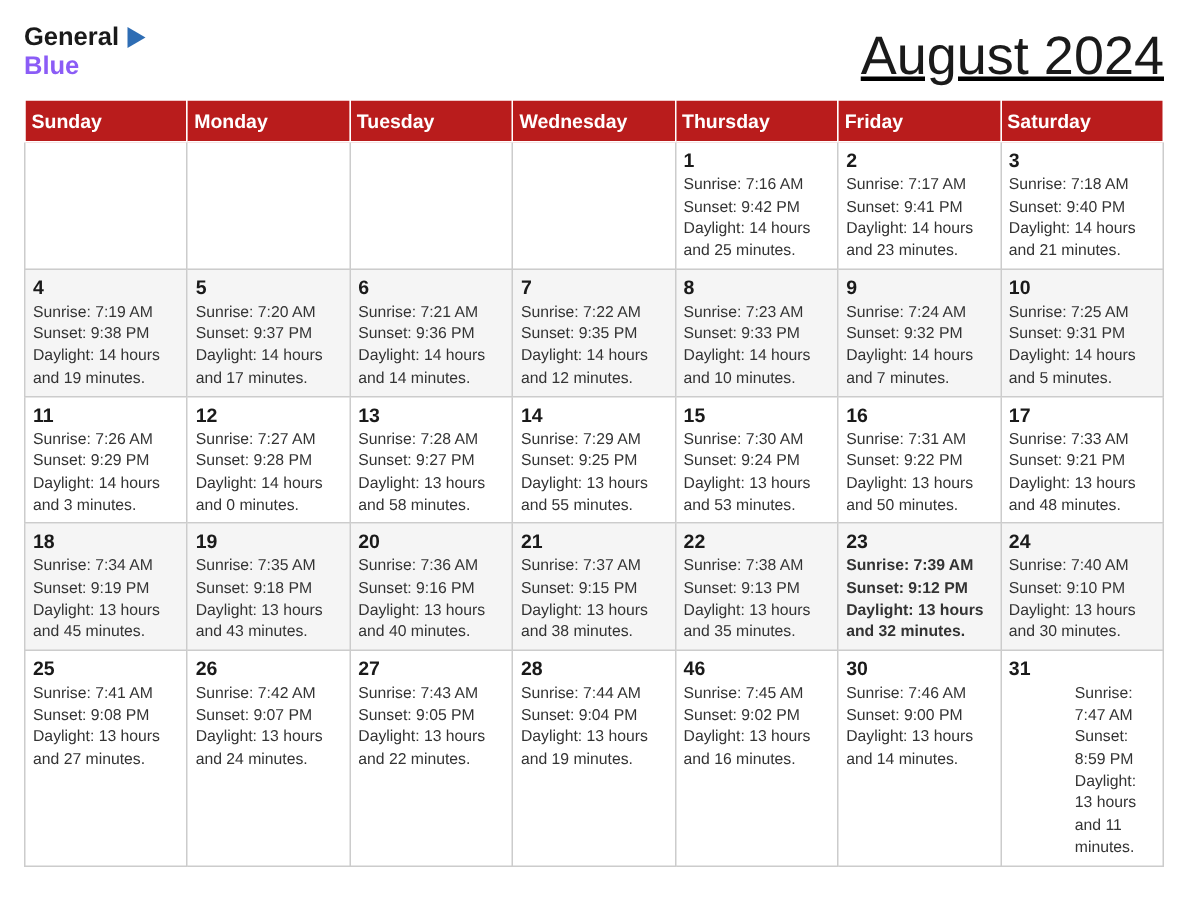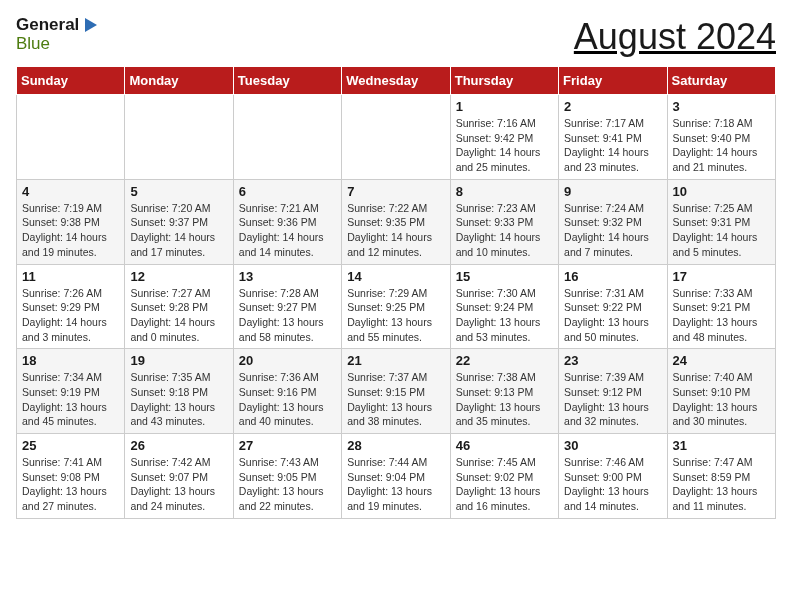--- a/index.html
+++ b/index.html
@@ -83,21 +83,21 @@
 
 <div class="header">
   <div class="logo">
   <div style="display:flex;flex-direction:column;line-height:1.1;">
     <div style="display:flex;align-items:center;gap:2px;">
       <span style="font-size:17px;font-weight:bold;color:#1a1a1a;">General</span>
       <svg width="18" height="18" viewBox="0 0 18 18">
         <polygon points="4,2 16,9 4,16" fill="#2e6db4"></polygon>
       </svg>
     </div>
-    <span style="font-size:17px;font-weight:normal;color:#4d7c0f;">Blue</span>
+    <span style="font-size:17px;font-weight:bold;color:#8b5cf6;">Blue</span>
   </div>
 </div>
   <div class="title-section">
     <div class="month-year">August 2024</div>
   </div>
 </div>
 
 <table class="calendar">
   <thead>
     <tr id="header-row">
@@ -249,21 +249,21 @@
 Daylight: 13 hours and 38 minutes.</div>
         </td>
         <td>
           <span class="day-num">22</span>
           <div class="day-info" style="white-space: pre-line;">Sunrise: 7:38 AM
 Sunset: 9:13 PM
 Daylight: 13 hours and 35 minutes.</div>
         </td>
         <td>
           <span class="day-num">23</span>
-          <div class="day-info" style="white-space: pre-line;">Sunrise: 7:39 AM
+          <div class="day-info" style="white-space: pre-line; font-weight: bold;">Sunrise: 7:39 AM
 Sunset: 9:12 PM
 Daylight: 13 hours and 32 minutes.</div>
         </td>
         <td>
           <span class="day-num">24</span>
           <div class="day-info" style="white-space: pre-line;">Sunrise: 7:40 AM
 Sunset: 9:10 PM
 Daylight: 13 hours and 30 minutes.</div>
         </td>
       </tr>
@@ -299,19 +299,19 @@
 Daylight: 13 hours and 16 minutes.</div>
         </td>
         <td>
           <span class="day-num">30</span>
           <div class="day-info" style="white-space: pre-line;">Sunrise: 7:46 AM
 Sunset: 9:00 PM
 Daylight: 13 hours and 14 minutes.</div>
         </td>
         <td>
           <span class="day-num">31</span>
-          <div class="day-info" style="white-space: pre-line;">Sunrise: 7:47 AM
+          <div class="day-info" style="white-space: pre-line; margin-left: 44px;">Sunrise: 7:47 AM
 Sunset: 8:59 PM
 Daylight: 13 hours and 11 minutes.</div>
         </td>
       </tr>
     </tbody>
 </table>
 
 </body></html>

